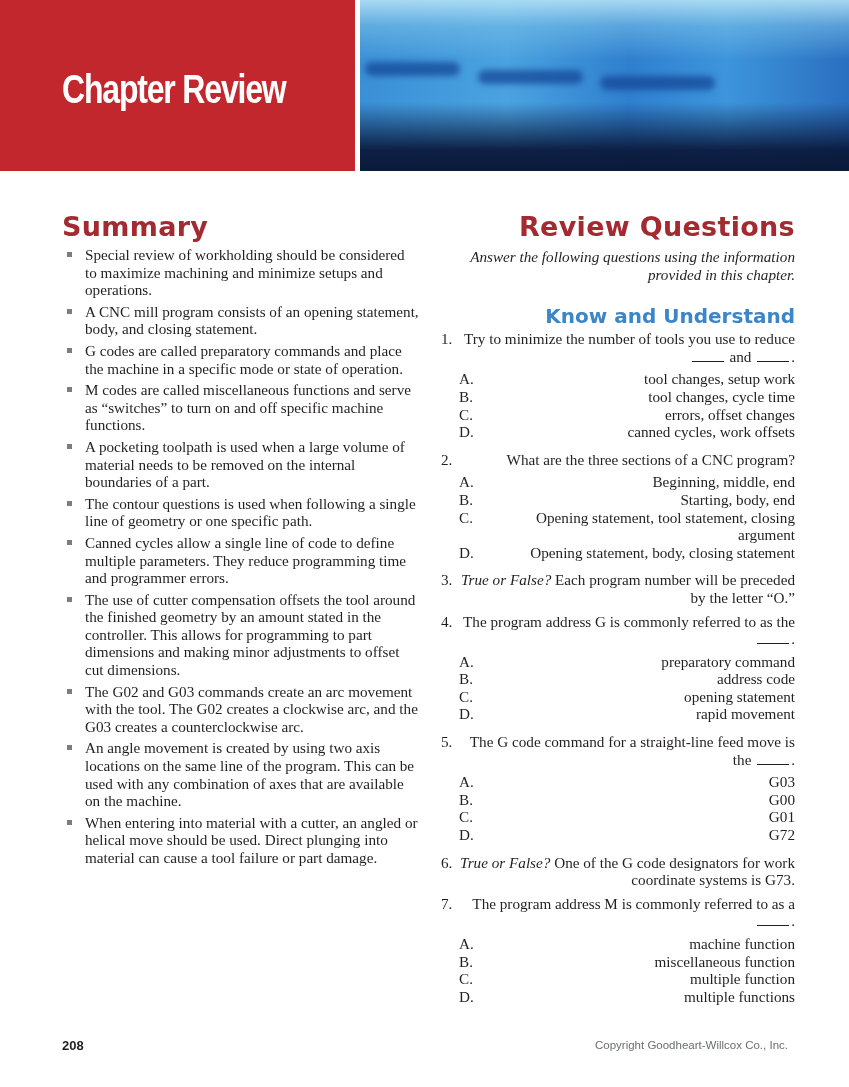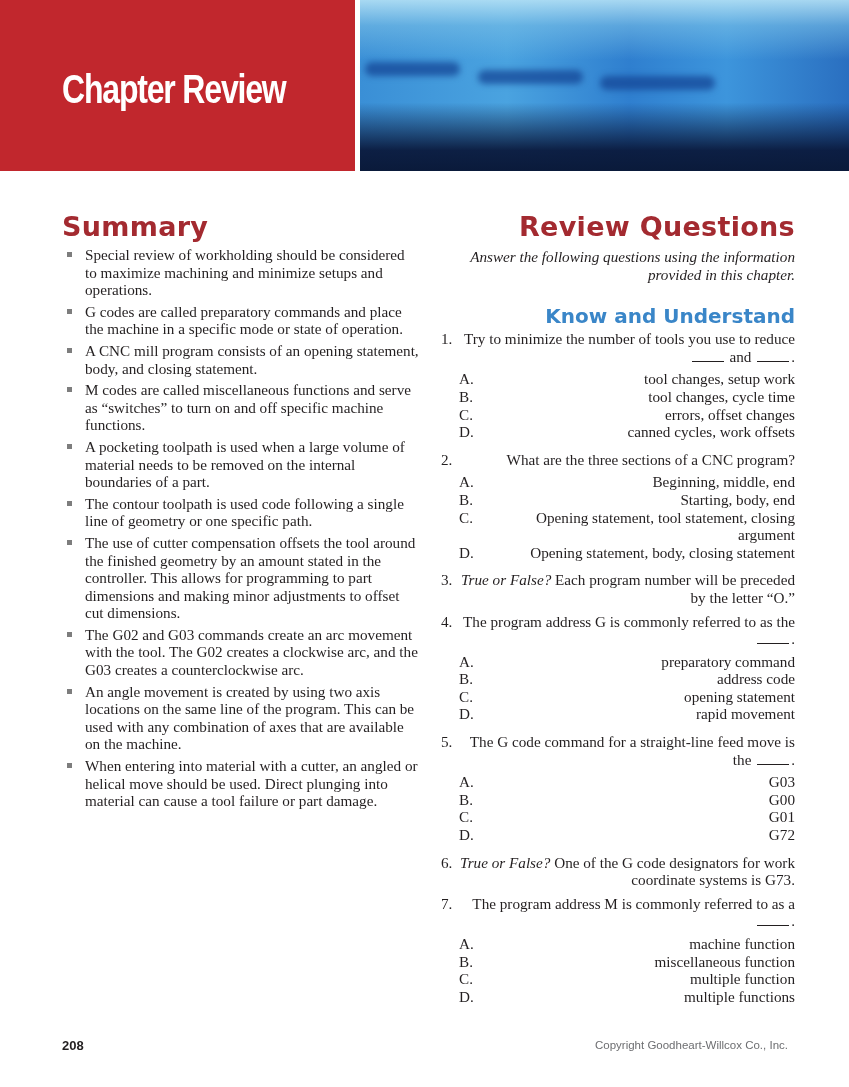--- a/index.html
+++ b/index.html
@@ -53,25 +53,26 @@
     <span class="streak" style="left:118px;top:70px;width:105px;"></span>
     <span class="streak" style="left:240px;top:76px;width:115px;"></span>
   </div>
   <div class="header-title">Chapter Review</div>
 </div>
 
 <div class="col col-left">
   <h2 class="section">Summary</h2>
   <ul class="bullets">
     <li><span class="sq"></span><span>Special review of workholding should be considered to maximize machining and minimize setups and operations.</span></li>
+    <li><span class="sq"></span><span>A CNC mill program consists of an opening statement, body, and closing statement.</span></li>
     <li><span class="sq"></span><span>G codes are called preparatory commands and place the machine in a specific mode or state of operation.</span></li>
-    <li><span class="sq"></span><span>A CNC mill program consists of an opening statement, body, and closing statement.</span></li>
     <li><span class="sq"></span><span>M codes are called miscellaneous functions and serve as “switches” to turn on and off specific machine functions.</span></li>
     <li><span class="sq"></span><span>A pocketing toolpath is used when a large volume of material needs to be removed on the internal boundaries of a part.</span></li>
-    <li><span class="sq"></span><span>The contour toolpath is used code following a single line of geometry or one specific path.</span></li>
+    <li><span class="sq"></span><span>The contour questions is used when following a single line of geometry or one specific path.</span></li>
+    <li><span class="sq"></span><span>Canned cycles allow a single line of code to define multiple parameters. They reduce programming time and programmer errors.</span></li>
     <li><span class="sq"></span><span>The use of cutter compensation offsets the tool around the finished geometry by an amount stated in the controller. This allows for programming to part dimensions and making minor adjustments to offset cut dimensions.</span></li>
     <li><span class="sq"></span><span>The G02 and G03 commands create an arc movement with the tool. The G02 creates a clockwise arc, and the G03 creates a counterclockwise arc.</span></li>
     <li><span class="sq"></span><span>An angle movement is created by using two axis locations on the same line of the program. This can be used with any combination of axes that are available on the machine.</span></li>
     <li><span class="sq"></span><span>When entering into material with a cutter, an angled or helical move should be used. Direct plunging into material can cause a tool failure or part damage.</span></li>
   </ul>
 </div>
 
 <div class="col col-right">
   <h2 class="section">Review Questions</h2>
   <p class="intro">Answer the following questions using the information provided in this chapter.</p>

